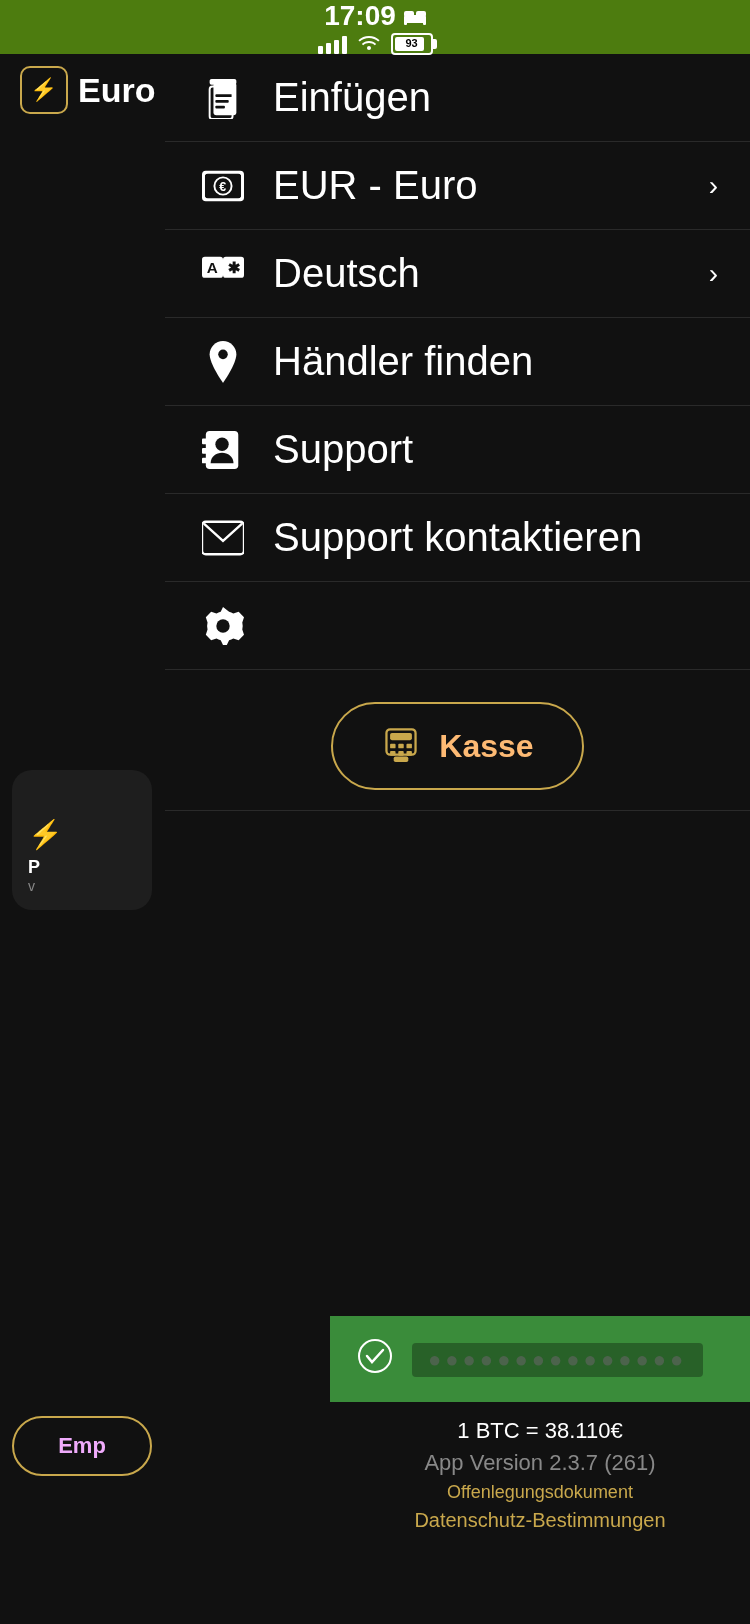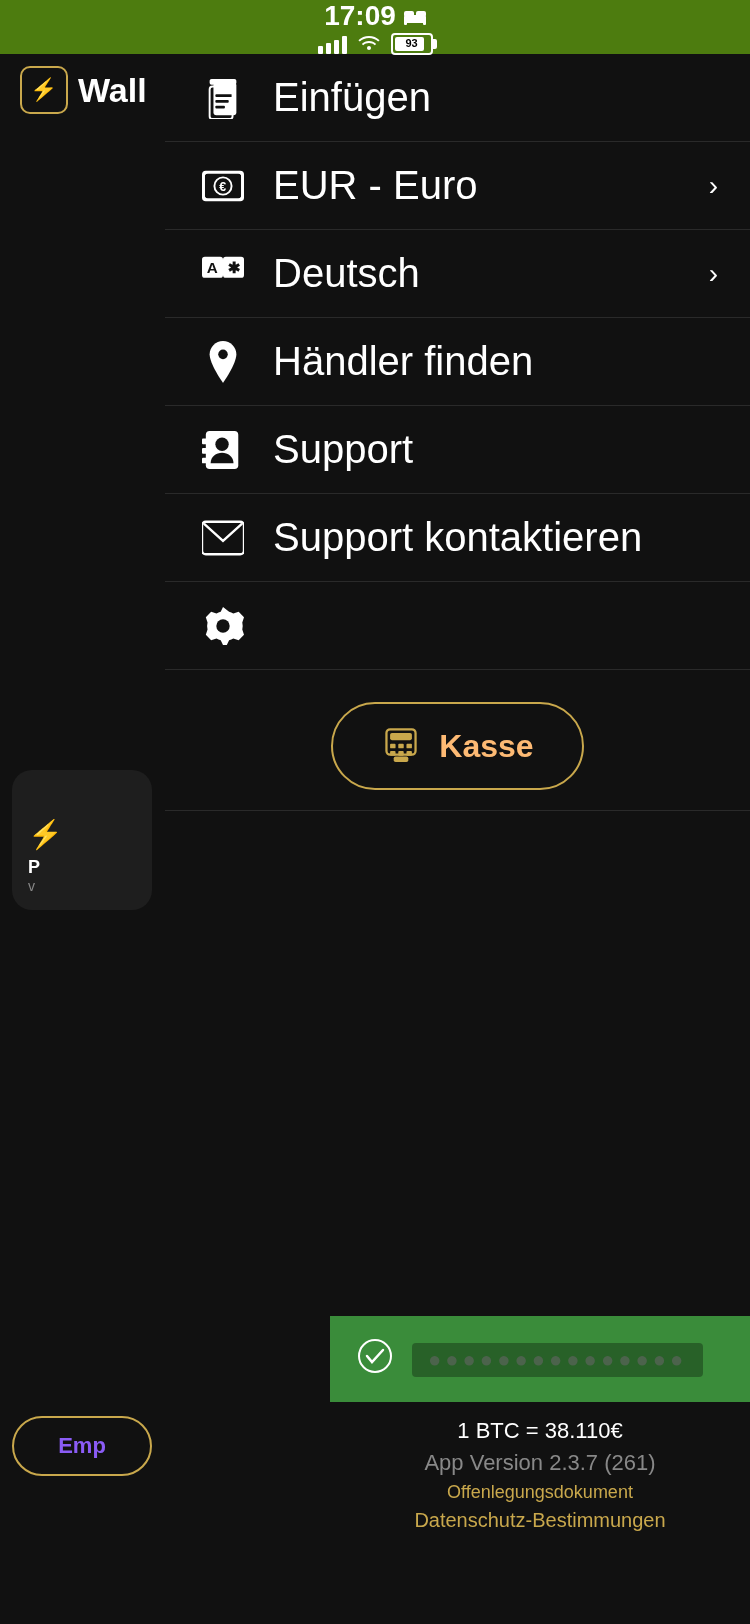--- a/index.html
+++ b/index.html
@@ -172,21 +172,21 @@
       position: absolute;
       bottom: 148px;
       left: 12px;
       width: 140px;
       height: 60px;
       border: 2px solid #c9a84c;
       border-radius: 30px;
       display: flex;
       align-items: center;
       justify-content: center;
-      color: #8b5cf6;
+      color: #f0abfc;
       font-size: 22px;
       font-weight: 600;
     }
 
     
     .menu-panel {
       position: absolute;
       top: 54px;
       left: 165px;
       right: 0;
@@ -375,21 +375,21 @@
     <div class="battery-box">
       <div class="battery-fill" style="width: 86%"></div>
       <span class="battery-text">93</span>
     </div>
   </div>
 </div>
 
 <div class="left-panel">
   <div class="app-logo">
     <div class="logo-icon">⚡</div>
-    <span class="app-name">Wall</span>
+    <span class="app-name">Euro</span>
   </div>
 
   <div class="bg-card">
     <div class="bg-card-icon">⚡</div>
     <div class="bg-card-text">P</div>
     <div class="bg-card-sub">v</div>
   </div>
 
   <div class="receive-btn">
     <span>Emp</span>

